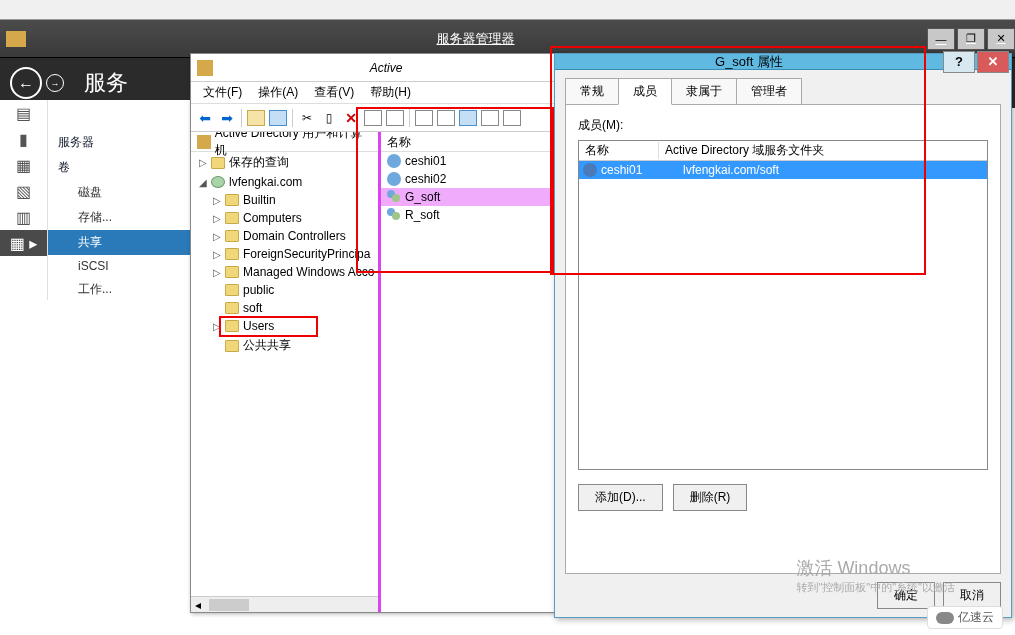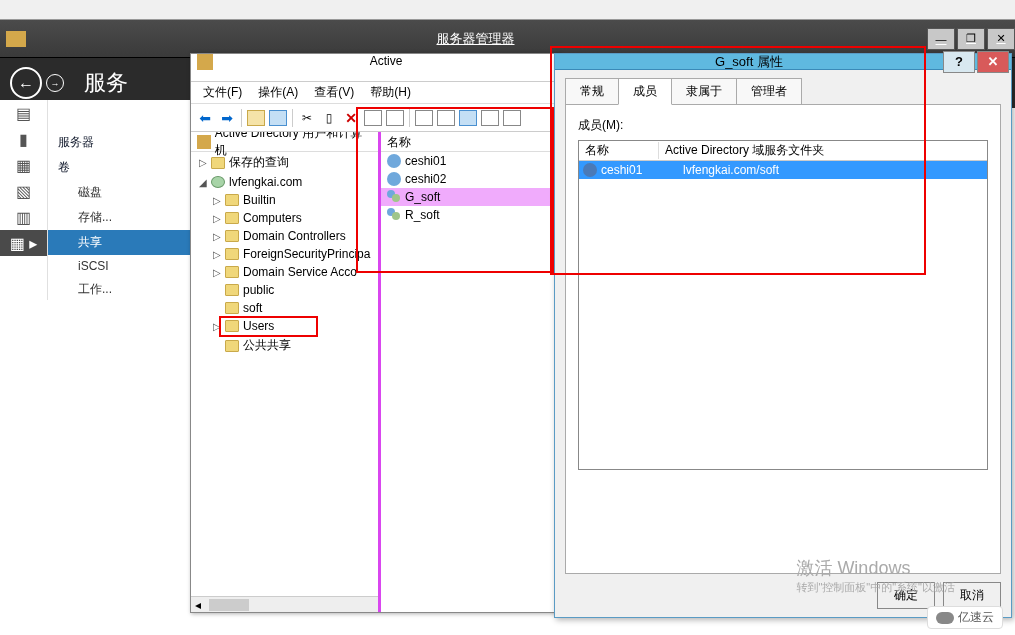--- a/index.html
+++ b/index.html
@@ -22,21 +22,21 @@
 .side-icon { height: 26px; display: flex; align-items: center; justify-content: center; color: #555; font-size: 16px; }
 .side-icon.active { background: #4a4a4a; color: #fff; }
 .sidebar { position: absolute; top: 100px; left: 48px; width: 142px; height: 300px; background: #fff; padding-top: 30px; }
 .sidebar-item { padding: 4px 8px 4px 20px; cursor: pointer; color: #333; }
 .sidebar-item.bold { padding-left: 10px; font-weight: normal; color: #0f172a; }
 .sidebar-item.active { background: #2a7ab9; color: #fff; }
 .sidebar-item.sub { padding-left: 30px; }
 
 
 .ad-window { position: absolute; top: 53px; left: 190px; width: 370px; height: 560px; background: #fff; border: 1px solid #888; box-shadow: 1px 1px 4px rgba(0,0,0,.3); }
-.ad-title-bar { height: 28px; background: #fff; border-bottom: 1px solid #ccc; display: flex; padding: 0 6px; }
+.ad-title-bar { height: 28px; background: #fff; border-bottom: 1px solid #ccc; display: flex; align-items: center; padding: 0 6px; font-style: italic; }
 .ad-title-bar .ticon { width: 16px; height: 16px; background: #d4a84b; margin-right: 6px; }
 .ad-title-bar .ttxt { flex: 1; text-align: center; }
 .menu-bar { height: 22px; border-bottom: 1px solid #ddd; display: flex; align-items: center; padding: 0 4px; }
 .menu-item { padding: 0 8px; cursor: pointer; }
 .toolbar { height: 28px; border-bottom: 1px solid #ccc; display: flex; align-items: center; padding: 0 4px; gap: 2px; }
 .tb-btn { width: 20px; height: 20px; display: flex; align-items: center; justify-content: center; font-size: 12px; cursor: pointer; }
 .tb-btn.nav { color: #0066cc; font-size: 14px; }
 .tb-btn.x-red { color: #cc0000; font-weight: bold; font-size: 14px; }
 .tb-sep { width: 1px; height: 18px; background: #ccc; margin: 0 2px; }
 .tb-icon-box { width: 18px; height: 16px; border: 1px solid #888; }
@@ -224,21 +224,21 @@
             <span>Domain Controllers</span>
           </div>
           <div class="tree-node l2">
             <span class="expander">▷</span>
             <span class="folder-icon"></span>
             <span>ForeignSecurityPrincipa</span>
           </div>
           <div class="tree-node l2">
             <span class="expander">▷</span>
             <span class="folder-icon"></span>
-            <span>Domain Service Acco</span>
+            <span>Managed Windows Acco</span>
           </div>
           <div class="tree-node l2">
             <span class="expander"></span>
             <span class="folder-icon"></span>
             <span>public</span>
           </div>
           <div class="tree-node l2">
             <span class="expander"></span>
             <span class="folder-icon"></span>
             <span>soft</span>
@@ -303,20 +303,24 @@
         <div class="c2">Active Directory 域服务文件夹</div>
       </div>
       <div id="mem-rows">
           <div class="mem-row sel">
             <span class="uicon"></span>
             <span class="c1">ceshi01</span>
             <span class="c2">lvfengkai.com/soft</span>
           </div>
         </div>
     </div>
+    <div class="btn-row">
+      <button class="dlg-btn">添加(D)...</button>
+      <button class="dlg-btn">删除(R)</button>
+    </div>
   </div>
   <div class="bottom-btns">
     <button class="dlg-btn">确定</button>
     <button class="dlg-btn">取消</button>
   </div>
 </div>
 
 <div class="redbox rb1"></div>
 <div class="redbox rb2"></div>
 <div class="redbox rb3"></div>

